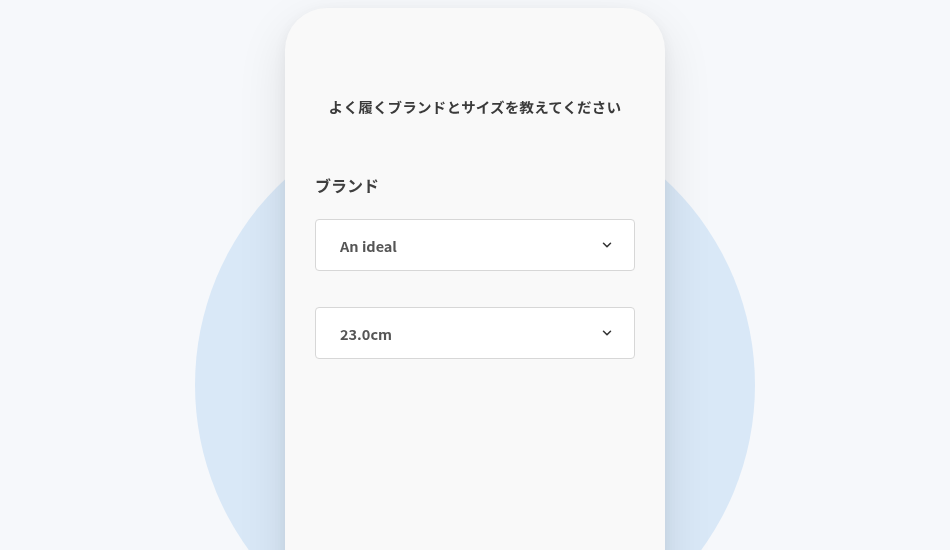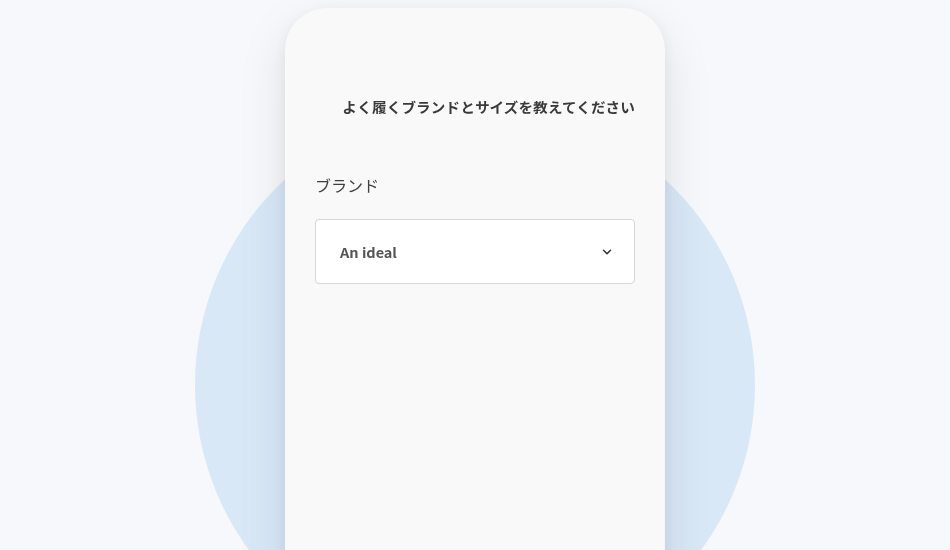--- a/index.html
+++ b/index.html
@@ -36,36 +36,36 @@
       box-shadow: 0 18px 50px rgba(0,0,0,0.10), 0 4px 14px rgba(0,0,0,0.05);
       padding: 88px 30px 200px 30px;
       min-height: 600px;
     }
     .heading {
       color: #3a3a3a;
       font-size: 14.5px;
       font-weight: 700;
       letter-spacing: 0.2px;
       margin-bottom: 56px;
-      text-align: right;
+      text-align: center;
     }
     .field-label {
       color: #3f3f3f;
       font-size: 16px;
-      font-weight: 400;
+      font-weight: 700;
       margin-bottom: 22px;
     }
     .select-box {
       display: flex;
       align-items: center;
       justify-content: space-between;
       background: #ffffff;
       border: 1px solid #d7d7d7;
       border-radius: 4px;
-      height: 65px;
+      height: 52px;
       padding: 0 20px 0 24px;
       cursor: pointer;
       margin-bottom: 36px;
     }
     .select-value {
       color: #555;
       font-size: 14.5px;
       font-weight: 700;
     }
     .chevron {
@@ -94,14 +94,22 @@
   <div class="select-box">
     <span class="select-value">An ideal</span>
     <span class="chevron">
       <svg viewBox="0 0 24 24" fill="none" stroke="#333" stroke-width="2.6" stroke-linecap="round" stroke-linejoin="round">
         <polyline points="6 9 12 15 18 9"></polyline>
       </svg>
     </span>
   </div>
 
 
+  <div class="select-box">
+    <span class="select-value">23.0cm</span>
+    <span class="chevron">
+      <svg viewBox="0 0 24 24" fill="none" stroke="#333" stroke-width="2.6" stroke-linecap="round" stroke-linejoin="round">
+        <polyline points="6 9 12 15 18 9"></polyline>
+      </svg>
+    </span>
+  </div>
 
 </div>
 
 </body></html>

